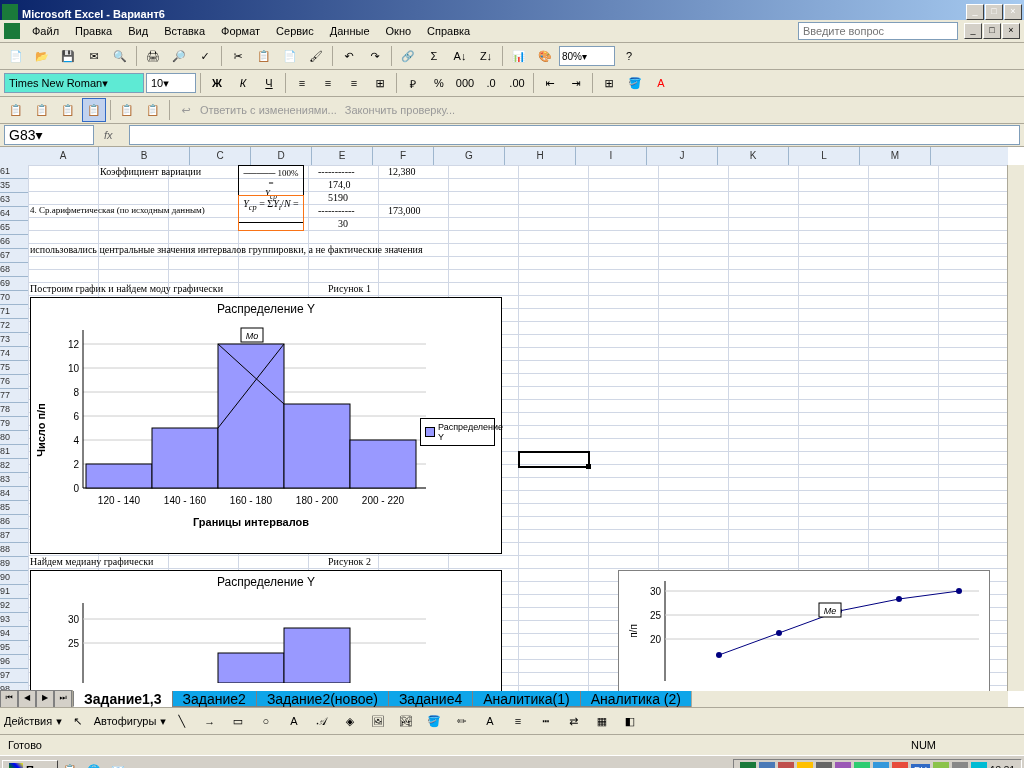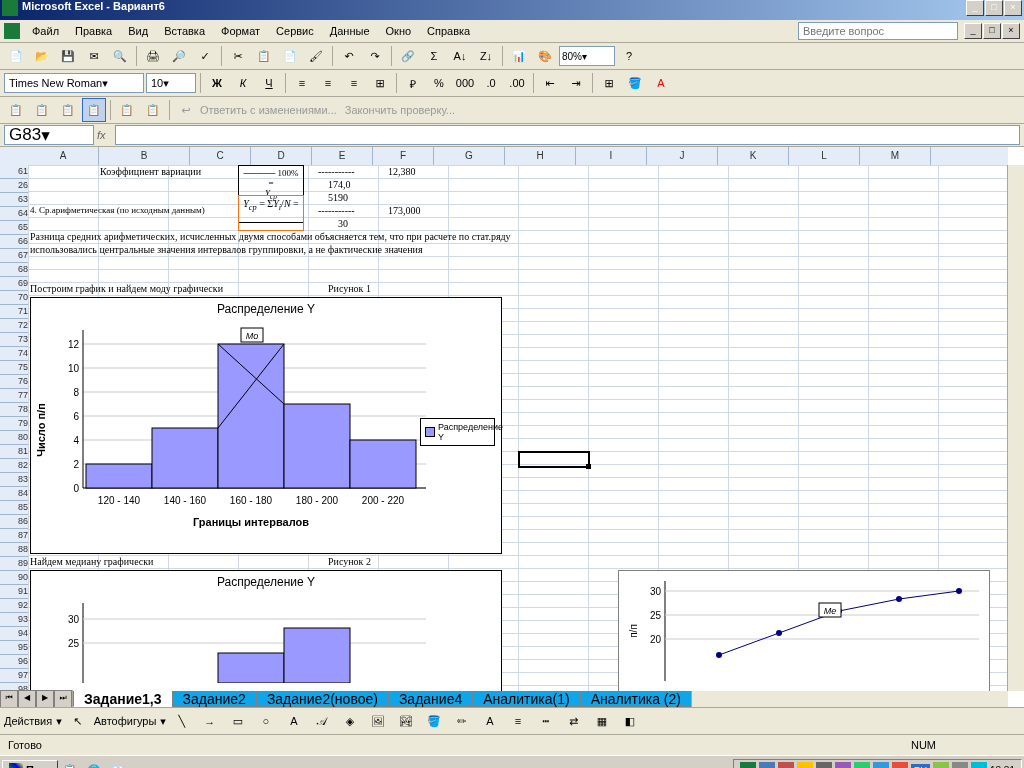--- a/index.html
+++ b/index.html
@@ -1,41 +1,41 @@
 <!DOCTYPE html>
 <html><head>
 <meta charset="utf-8">
 <style>
 html,body{margin:0;padding:0;font-family:Tahoma,Arial,sans-serif;font-size:11px;background:#d4d0c8;color:#000;overflow:hidden}
-.titlebar{height:20px;background:linear-gradient(90deg,#0a246a 0%,#a6caf0 100%);color:#fff;display:flex;align-items:flex-start;padding:0 2px}
+.titlebar{height:20px;background:linear-gradient(90deg,#0a246a 0%,#a6caf0 100%);color:#fff;display:flex;align-items:flex-end;padding:0 2px}
 .titlebar .icon{width:16px;height:16px;background:#1a7a3a;margin-right:4px;display:inline-block}
 .titlebar .title{font-weight:bold;flex:1}
 .winbtns{display:flex;gap:1px}
 .winbtn{width:16px;height:14px;background:#d4d0c8;border:1px solid #fff;border-right-color:#404040;border-bottom-color:#404040;font-size:9px;text-align:center;line-height:12px;cursor:default}
 .menubar{height:22px;background:#ece9d8;display:flex;align-items:center;padding:0 4px;border-bottom:1px solid #aca899}
 .menubar .mitem{padding:2px 8px;cursor:default}
 .menubar .help-box{margin-left:auto;width:150px;height:16px;background:#fff;border:1px solid #7f9db9;color:#888;padding:0 4px;font-size:11px;margin-right:6px}
 .menubar .docwin{display:flex;gap:1px}
 .toolbar{height:26px;background:#ece9d8;display:flex;align-items:center;padding:0 4px;border-bottom:1px solid #aca899;gap:2px}
 .tbtn{width:22px;height:22px;border:1px solid transparent;display:flex;align-items:center;justify-content:center;cursor:default;font-size:11px}
 .tsep{width:1px;height:20px;background:#aca899;margin:0 2px}
 .zoom-box{width:50px;height:18px;border:1px solid #7f9db9;background:#fff;font-size:10px;padding:0 2px;display:flex;align-items:center}
 .fmt-toolbar{height:26px;background:#ece9d8;display:flex;align-items:center;padding:0 4px;border-bottom:1px solid #aca899;gap:2px}
-.font-sel{width:130px;height:18px;border:1px solid #7f9db9;background:#ffffff;padding:0 4px;font-size:11px;display:flex;align-items:center}
+.font-sel{width:130px;height:18px;border:1px solid #7f9db9;background:#5eead4;padding:0 4px;font-size:11px;display:flex;align-items:center}
 .size-sel{width:40px;height:18px;border:1px solid #7f9db9;background:#fff;padding:0 4px;font-size:11px;display:flex;align-items:center}
 .review-bar{height:26px;background:#ece9d8;display:flex;align-items:center;padding:0 4px;border-bottom:1px solid #aca899;gap:2px;color:#999}
 .formula-bar{height:22px;background:#ece9d8;display:flex;align-items:center;padding:0 4px;border-bottom:1px solid #aca899}
-.name-box{width:80px;height:18px;border:1px solid #7f9db9;background:#fff;padding:0 4px;font-size:17px;display:flex;align-items:center}
+.name-box{width:80px;height:18px;border:1px solid #7f9db9;background:#fff;padding:0 4px;font-size:14px;display:flex;align-items:center}
 .fx-area{flex:1;height:18px;background:#fff;border:1px solid #7f9db9;margin-left:6px;display:flex;align-items:center;padding:0 4px}
-.fx-label{font-style:italic;margin:0 3px;color:#666}
+.fx-label{font-style:italic;margin:0 10px;color:#666}
 .grid-area{position:relative;background:#fff;height:560px;overflow:hidden}
 .col-headers{position:absolute;top:0;left:28px;right:16px;height:18px;background:#e4ecf7;display:flex;border-bottom:1px solid #9eb6ce}
 .col-h{border-right:1px solid #9eb6ce;text-align:center;font-size:10px;line-height:18px;color:#333}
 .row-headers{position:absolute;top:18px;left:0;width:28px;background:#e4ecf7;border-right:1px solid #9eb6ce}
-.row-h{height:13px;border-bottom:1px solid #9eb6ce;text-align:right;font-size:9px;line-height:13px;color:#333}
+.row-h{height:13px;border-bottom:1px solid #9eb6ce;text-align:left;font-size:9px;line-height:13px;color:#333}
 .corner{position:absolute;top:0;left:0;width:28px;height:18px;background:#e4ecf7;border-right:1px solid #9eb6ce;border-bottom:1px solid #9eb6ce}
 .cells{position:absolute;top:18px;left:28px;right:16px;bottom:16px;background:#fff}
 .gridlines{position:absolute;inset:0;background-image:linear-gradient(to right,#d0d7e5 1px,transparent 1px),linear-gradient(to bottom,#d0d7e5 1px,transparent 1px);background-size:70px 13px}
 .cell-text{position:absolute;font-size:10px;font-family:"Times New Roman",serif;white-space:nowrap}
 .chart-box{position:absolute;background:#fff;border:1px solid #000}
 .chart-title{text-align:center;font-size:12px;font-family:Arial;padding:4px 0}
 .active-cell{position:absolute;border:2px solid #000;pointer-events:none}
 .active-cell::after{content:"";position:absolute;right:-3px;bottom:-3px;width:5px;height:5px;background:#000}
 .vscroll{position:absolute;top:18px;right:0;width:16px;bottom:16px;background:#ece9d8;border-left:1px solid #aca899}
 .hscroll-area{position:absolute;bottom:0;left:0;right:16px;height:16px;background:#ece9d8;display:flex;align-items:center}
@@ -186,21 +186,21 @@
       <div class="col-h" style="width: 70px;">G</div>
       <div class="col-h" style="width: 70px;">H</div>
       <div class="col-h" style="width: 70px;">I</div>
       <div class="col-h" style="width: 70px;">J</div>
       <div class="col-h" style="width: 70px;">K</div>
       <div class="col-h" style="width: 70px;">L</div>
       <div class="col-h" style="width: 70px;">M</div>
     </div>
   <div class="row-headers" id="rowH">
       <div class="row-h">61</div>
-      <div class="row-h">26</div>
+      <div class="row-h">35</div>
       <div class="row-h">63</div>
       <div class="row-h">64</div>
       <div class="row-h">65</div>
       <div class="row-h">66</div>
       <div class="row-h">67</div>
       <div class="row-h">68</div>
       <div class="row-h">69</div>
       <div class="row-h">70</div>
       <div class="row-h">71</div>
       <div class="row-h">72</div>
@@ -237,21 +237,20 @@
 
     <div class="cell-text" style="top:1px;left:72px">Коэффициент вариации</div>
     <div class="cell-text" style="top:1px;left:290px;text-align:center">-----------</div>
     <div class="cell-text" style="top:1px;left:360px">12,380</div>
     <div class="cell-text" style="top:14px;left:300px">174,0</div>
     <div class="cell-text" style="top:27px;left:300px">5190</div>
     <div class="cell-text" style="top:40px;left:2px;font-size:9px">4. Ср.арифметическая (по исходным данным)</div>
     <div class="cell-text" style="top:40px;left:290px">-----------</div>
     <div class="cell-text" style="top:40px;left:360px">173,000</div>
     <div class="cell-text" style="top:53px;left:310px">30</div>
-    <div class="cell-text" style="top:66px;left:2px">Разница средних арифметических, исчисленных двумя способами объясняется тем, что при расчете по стат.ряду</div>
     <div class="cell-text" style="top:79px;left:2px">использовались центральные значения интервалов группировки, а не фактические значения</div>
     <div class="cell-text" style="top:118px;left:2px">Построим график и найдем моду графически</div>
     <div class="cell-text" style="top:118px;left:300px">Рисунок 1</div>
     <div class="cell-text" style="top:391px;left:2px">Найдем медиану графически</div>
     <div class="cell-text" style="top:391px;left:300px">Рисунок 2</div>
 
     <div style="position:absolute;top:0;left:210px;width:60px;height:52px;border:1px solid #000;font-family:serif;font-size:9px;text-align:center;padding:2px">
       <div>───── 100% =</div>
       <div><i>Y<sub>ср</sub></i></div>
     </div>

